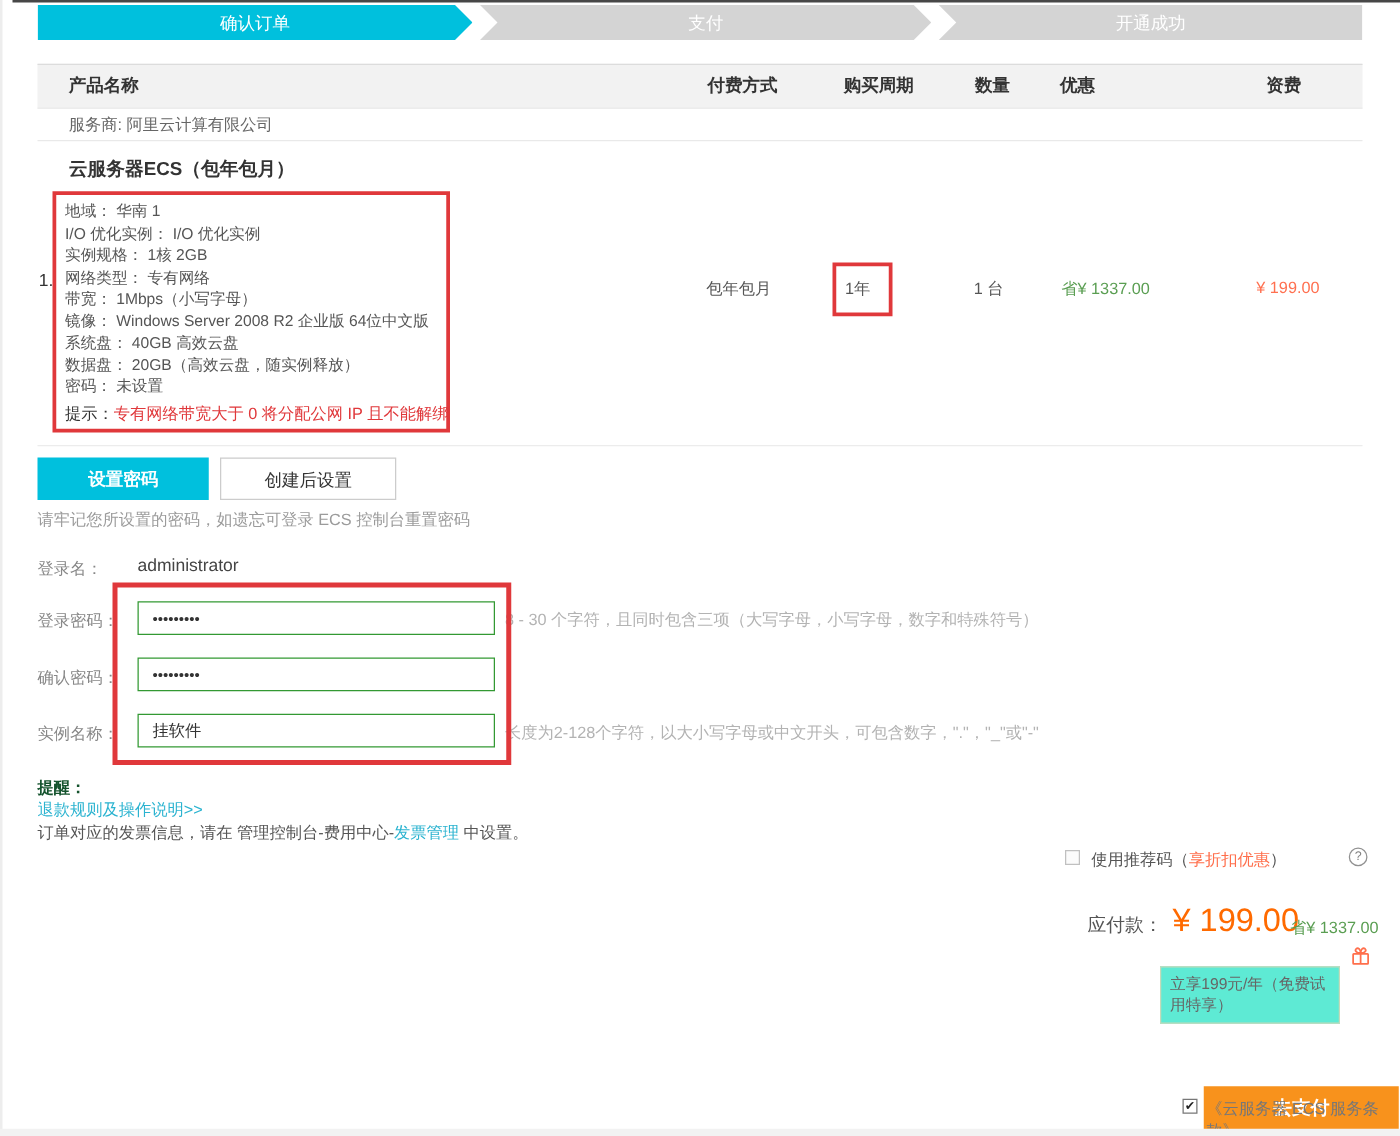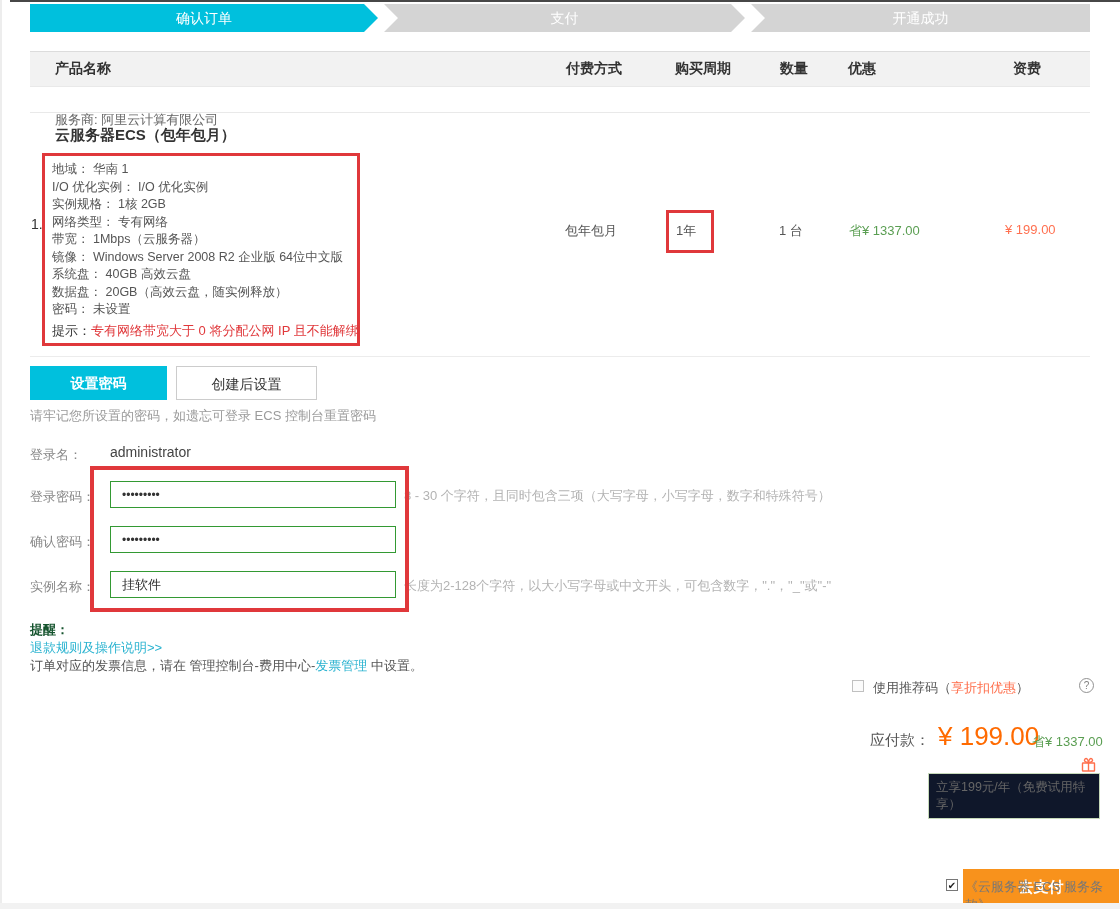--- a/index.html
+++ b/index.html
@@ -18,21 +18,21 @@
   .seg2 { left:384px; width:361px; background:#d4d4d4;
           clip-path:polygon(0 0,347px 0,361px 50%,347px 100%,0 100%,14px 50%); }
   .seg3 { left:751px; width:339px; background:#d4d4d4;
           clip-path:polygon(0 0,100% 0,100% 100%,0 100%,14px 50%); }
 
   
   .thead { left:30px; top:51px; width:1060px; height:36px; background:#f2f2f2;
            border-top:1px solid #dcdcdc; border-bottom:1px solid #e9e9e9; }
   .th { position:absolute; top:8px; font-size:14px; font-weight:bold; color:#333; }
   .vendor-row { left:30px; top:84px; width:1060px; height:29px; border-bottom:1px solid #e9e9e9; }
-  .vendor { position:absolute; left:25px; top:7px; font-size:13px; color:#666;margin-top:20px; }
+  .vendor { position:absolute; left:25px; top:7px; font-size:13px; color:#666; }
   .prod-sep { left:30px; top:356px; width:1060px; height:1px; background:#ececec; }
 
   .row-index { left:31px; top:216px; font-size:14px; color:#333; }
   .prod-title { left:55px; top:126px; font-size:15px; font-weight:bold; color:#333; }
   .details { left:52px; top:161px; width:306px; font-size:12.5px; color:#555; line-height:17.5px; white-space:nowrap; }
   .tipline { left:52px; top:322px; font-size:13px; white-space:nowrap; }
   .tip-label { color:#333; }
   .tip-text { color:#e0383b; }
 
   .redbox { border:3px solid #e0383b; pointer-events:none; z-index:6; background:transparent; }
@@ -66,21 +66,21 @@
   .helpcircle { left:1079px; top:678px; width:15px; height:15px; border:1px solid #919191; border-radius:50%;
                 text-align:center; line-height:14px; font-size:10px; color:#808080; cursor:pointer; }
 
   .pay-label { left:870px; top:731px; font-size:15px; color:#555; }
   .pay-amount { left:938px; top:721px; font-size:26px; color:#ff6a00; }
   .pay-saving { left:1032px; top:733px; font-size:13px; color:#5a9e52; }
   .green { color:#5a9e52; }
   .price { color:#ff7050; }
 
   .gift { left:1080px; top:756px; width:17px; height:17px; cursor:pointer; }
-  .tooltip { left:928px; top:773px; width:172px; min-height:45px; background:#0f172a;
+  .tooltip { left:928px; top:773px; width:144px; min-height:45px; background:#5eead4;
              border:1px solid #c6d9b9; padding:5px 7px; font-size:12.5px; color:#666; line-height:17px; }
 
   .paybtn { left:963px; top:829px; width:156px; height:36px; background:#f8921c; border:none;
             color:#fff; font-size:15px; font-weight:bold; text-align:center; line-height:36px; cursor:pointer;margin-top:40px; }
 
   .termcheck { left:946px; top:879px; width:12px; height:12px; border:1px solid #777; background:#fff;
                font-size:10px; line-height:11px; text-align:center; color:#222; cursor:pointer; }
   .termtext { left:965px; top:878px; font-size:13px; color:#777; }
 </style>
 </head>
@@ -115,21 +115,21 @@
   </div>
 
   <span class="abs row-index">1.</span>
   <div class="abs prod-title">云服务器ECS（包年包月）</div>
 
   <div class="abs details">
     <div>地域： 华南 1</div>
     <div>I/O 优化实例： I/O 优化实例</div>
     <div>实例规格： 1核 2GB</div>
     <div>网络类型： 专有网络</div>
-    <div>带宽： 1Mbps（云服务器）</div>
+    <div>带宽： 1Mbps（小写字母）</div>
     <div>镜像： Windows Server 2008 R2 企业版 64位中文版</div>
     <div>系统盘： 40GB 高效云盘</div>
     <div>数据盘： 20GB（高效云盘，随实例释放）</div>
     <div>密码： 未设置</div>
   </div>
   <div class="abs tipline">
     <span class="tip-label">提示：</span><span class="tip-text">专有网络带宽大于 0 将分配公网 IP 且不能解绑</span>
   </div>
 
   <span class="abs cell" style="left:565px">包年包月</span>

